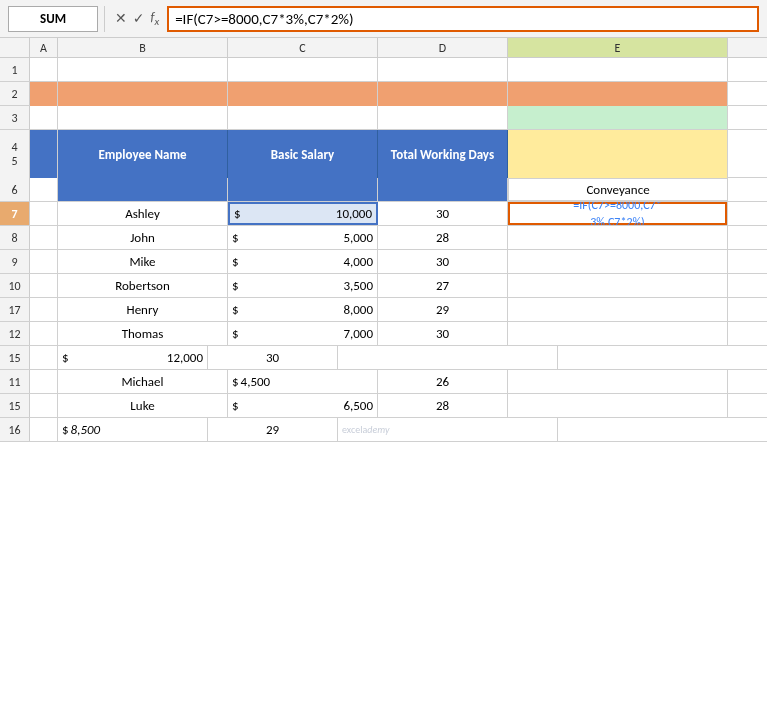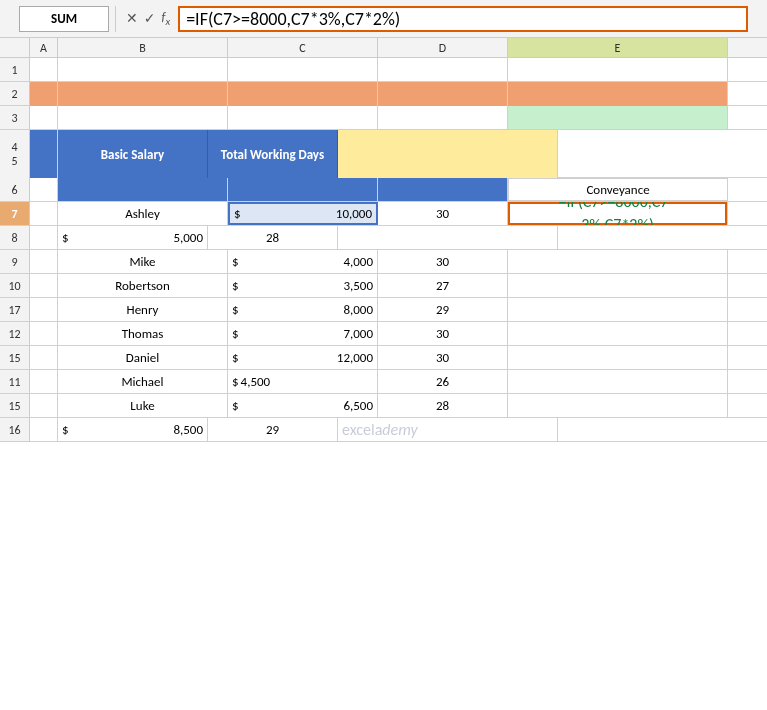--- a/index.html
+++ b/index.html
@@ -12,21 +12,21 @@
       overflow: hidden;
     }
 
     
     .formula-bar {
       display: flex;
       align-items: center;
       height: 38px;
       background: #f3f3f3;
       border-bottom: 1px solid #ccc;
-      padding: 0 19px;
+      padding: 0 8px;
       gap: 4px;
     }
     .name-box {
       width: 90px;
       height: 26px;
       border: 1px solid #aaa;
       background: #fff;
       display: flex;
       align-items: center;
       justify-content: center;
@@ -50,21 +50,21 @@
       color: #555;
       cursor: pointer;
       font-style: normal;
     }
     .formula-input {
       flex: 1;
       height: 26px;
       border: 2px solid #e05a00;
       background: #fff;
       padding: 0 6px;
-      font-size: 18px;
+      font-size: 15px;
       font-family: Calibri, Arial, sans-serif;
       display: flex;
       align-items: center;
     }
 
     
     .spreadsheet {
       display: flex;
       flex-direction: column;
       background: #fff;
@@ -184,21 +184,21 @@
       text-align: center;
     }
 
     
     .cell-green { background: #c6efce; }
     .cell-yellow { background: #ffeb9c; }
 
     
     .watermark {
       color: #b0b8c8;
-      font-size: 16px;
+      font-size: 10px;
       opacity: 0.7;
     }
 
     .grid-row.header-row {
       height: 48px;
     }
   </style>
 </head>
 <body>
 
@@ -249,20 +249,21 @@
       <div class="cell col-a"></div>
       <div class="cell col-b"></div>
       <div class="cell col-c"></div>
       <div class="cell col-d"></div>
       <div class="cell col-e cell-green"></div>
     </div>
 
     <div class="grid-row header-row">
       <div class="row-num" style="height:48px;">4<br>5</div>
       <div class="cell col-a" style="background:#4472c4;height:48px;"></div>
+      <div class="tbl-header col-b tall">Employee Name</div>
       <div class="tbl-header col-c tall">Basic Salary</div>
       <div class="tbl-header col-d tall">Total Working Days</div>
       <div class="cell col-e cell-yellow" style="height:48px;"></div>
     </div>
 
     <div class="grid-row">
       <div class="row-num">6</div>
       <div class="cell col-a"></div>
       <div class="cell col-b" style="background:#4472c4;"></div>
       <div class="cell col-c" style="background:#4472c4;"></div>
@@ -274,28 +275,29 @@
       <div class="row-num active">7</div>
       <div class="cell col-a"></div>
       <div class="cell col-b center">Ashley</div>
       <div class="cell col-c cell-selected" style="display:flex;align-items:center;gap:2px;">
         <span>$</span>
         <span style="flex:1;text-align:right;">10,000</span>
       </div>
       <div class="cell col-d center">30</div>
       <div class="cell col-e" style="padding:0;">
         <div class="formula-tooltip">
-          <span style="color:#15803d;font-size:16px;">=IF(C7&gt;=8000,C7*<br>3%,C7*2%)</span>
+          <span style="color:#3b82f6;font-size:12px;">=IF(C7&gt;=8000,C7*<br>3%,C7*2%)</span>
         </div>
       </div>
     </div>
 
     <div class="grid-row">
       <div class="row-num">8</div>
       <div class="cell col-a"></div>
+      <div class="cell col-b center">John</div>
       <div class="cell col-c" style="display:flex;align-items:center;gap:2px;">
           <span>$</span>
           <span style="flex:1;text-align:right;">5,000</span>
         </div>
       <div class="cell col-d center">28</div>
       <div class="cell col-e"></div>
     </div>
 
     <div class="grid-row">
       <div class="row-num">9</div>
@@ -341,21 +343,20 @@
           <span>$</span>
           <span style="flex:1;text-align:right;">7,000</span>
         </div>
       <div class="cell col-d center">30</div>
       <div class="cell col-e"></div>
     </div>
 
     <div class="grid-row">
       <div class="row-num">15</div>
       <div class="cell col-a"></div>
-      <div class="cell col-b center">Daniel</div>
       <div class="cell col-c" style="display:flex;align-items:center;gap:2px;">
           <span>$</span>
           <span style="flex:1;text-align:right;">12,000</span>
         </div>
       <div class="cell col-d center">30</div>
       <div class="cell col-e"></div>
     </div>
 
     <div class="grid-row">
       <div class="row-num">11</div>
@@ -379,21 +380,21 @@
         </div>
       <div class="cell col-d center">28</div>
       <div class="cell col-e"></div>
     </div>
 
     <div class="grid-row">
       <div class="row-num">16</div>
       <div class="cell col-a"></div>
       <div class="cell col-c" style="display:flex;align-items:center;gap:2px;">
           <span>$</span>
-          <span style="flex:1;text-align:right;">8,500</span>
+          <span style="flex:1;font-style:italic;">8,500</span>
         </div>
       <div class="cell col-d center">29</div>
       <div class="cell col-e">
         <span class="watermark">excela<em>demy</em></span>
       </div>
     </div>
 
   </div>
 </div>
 

